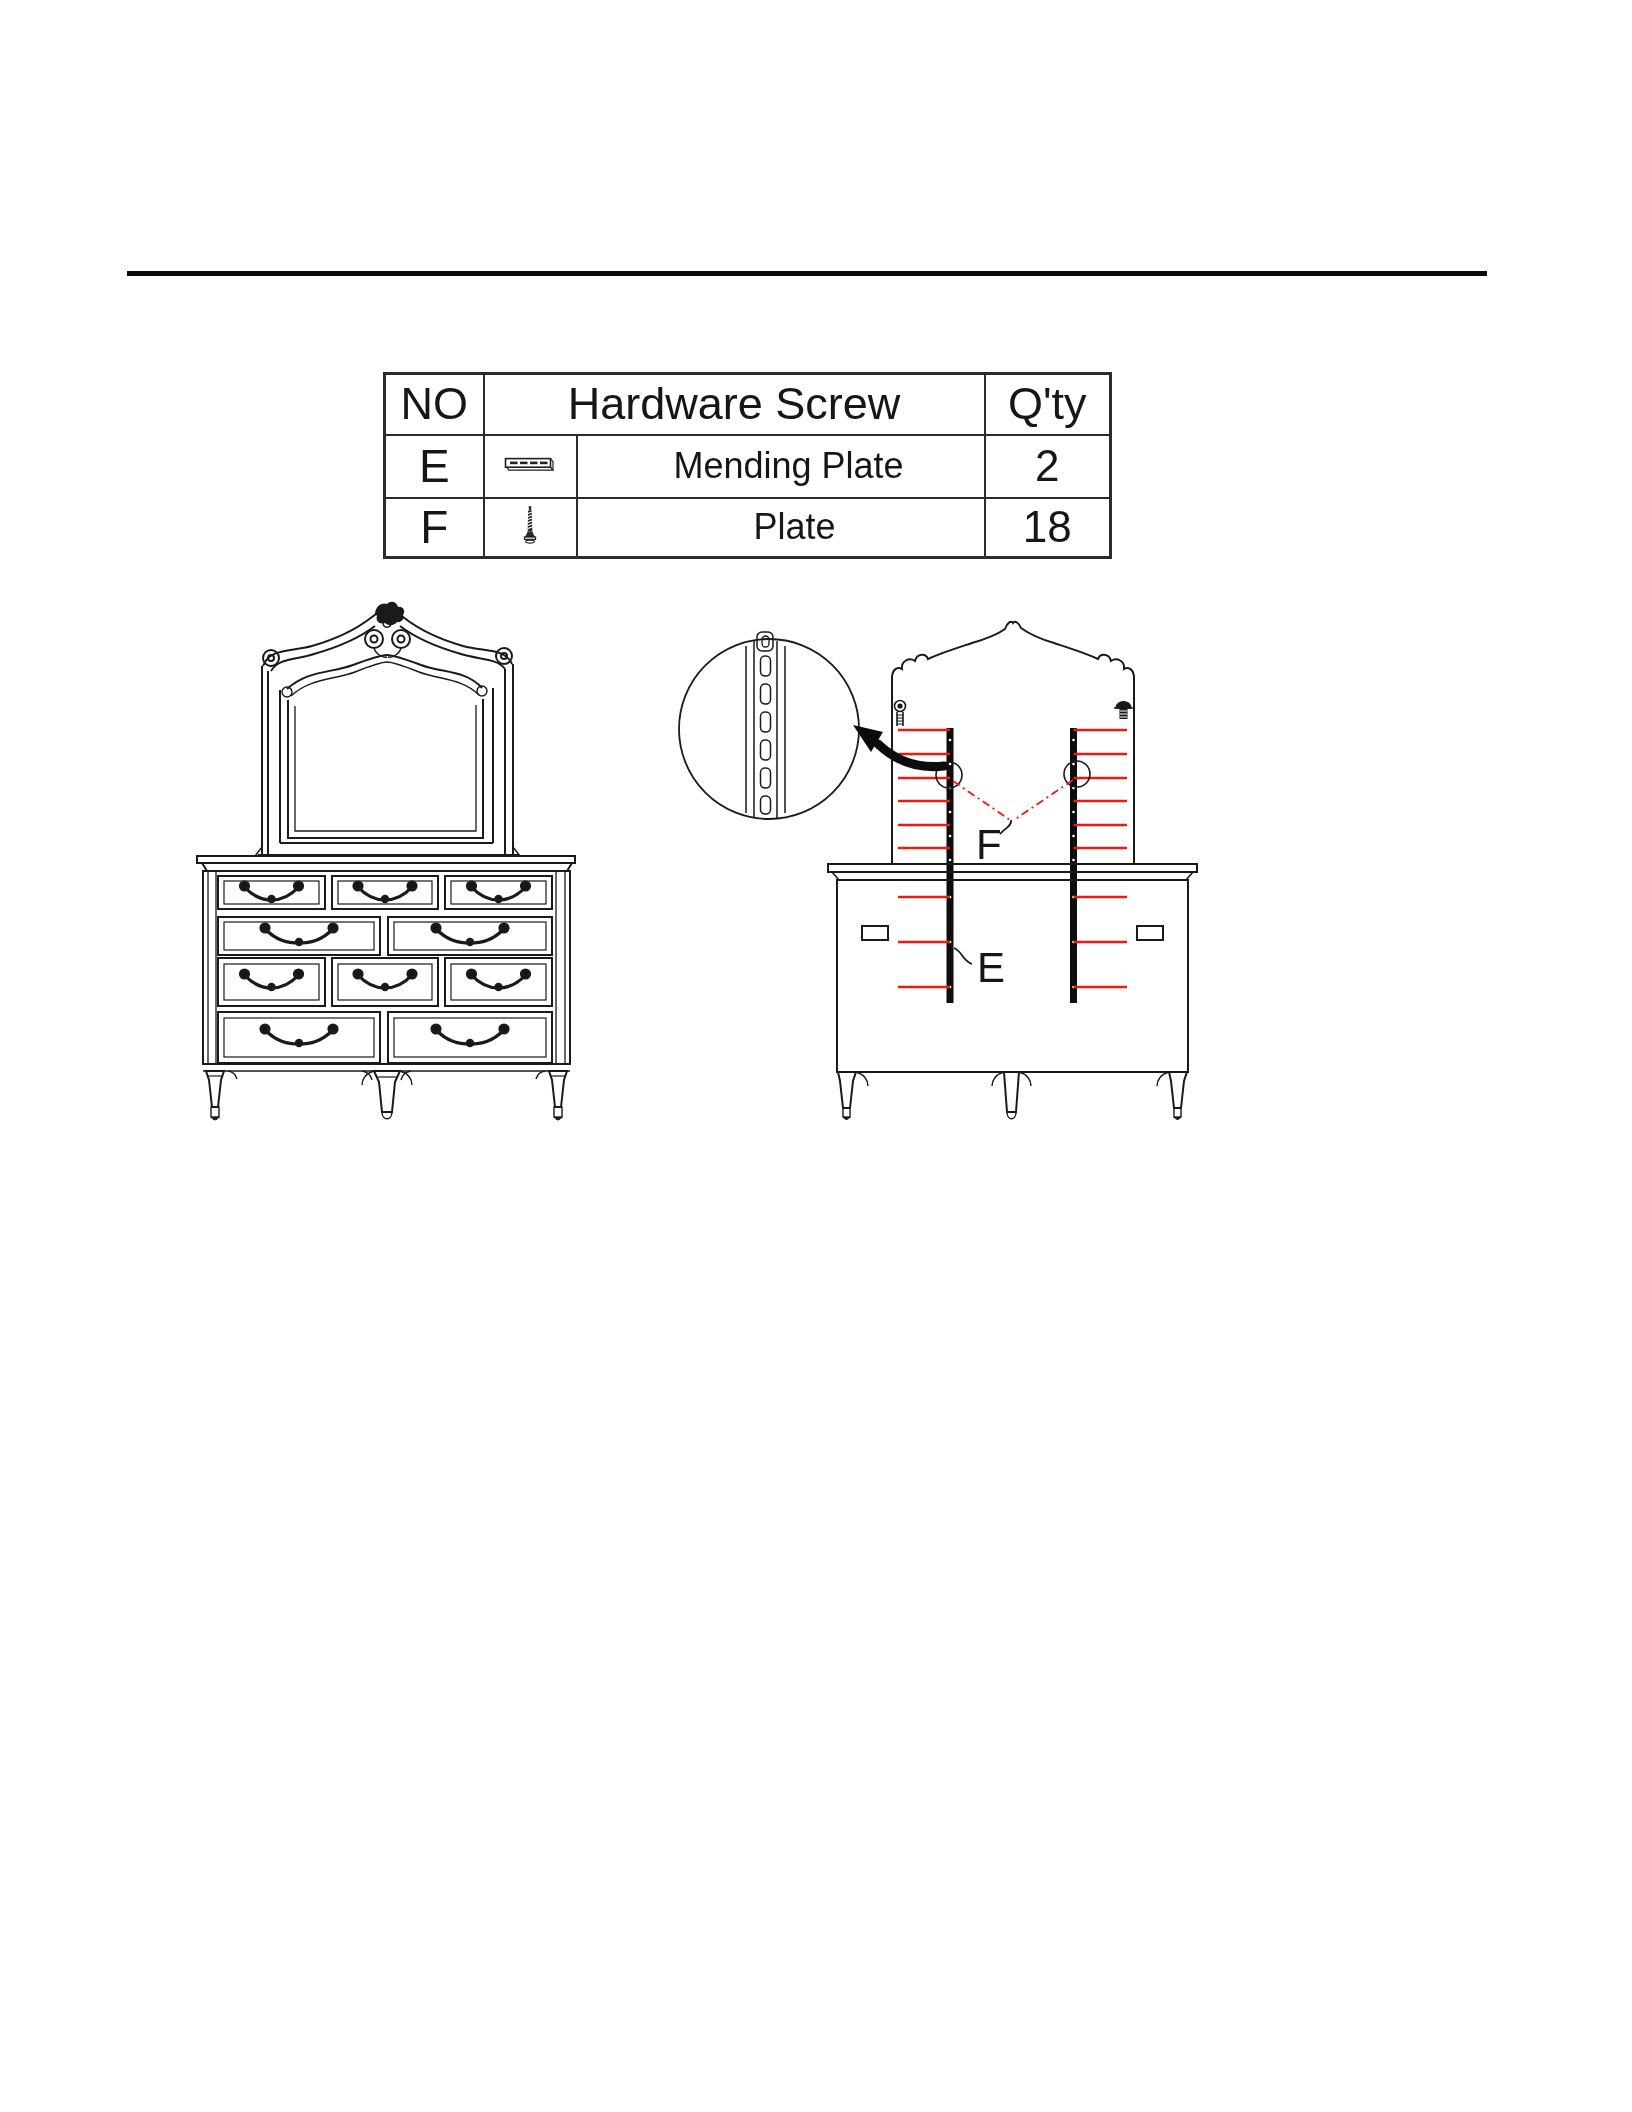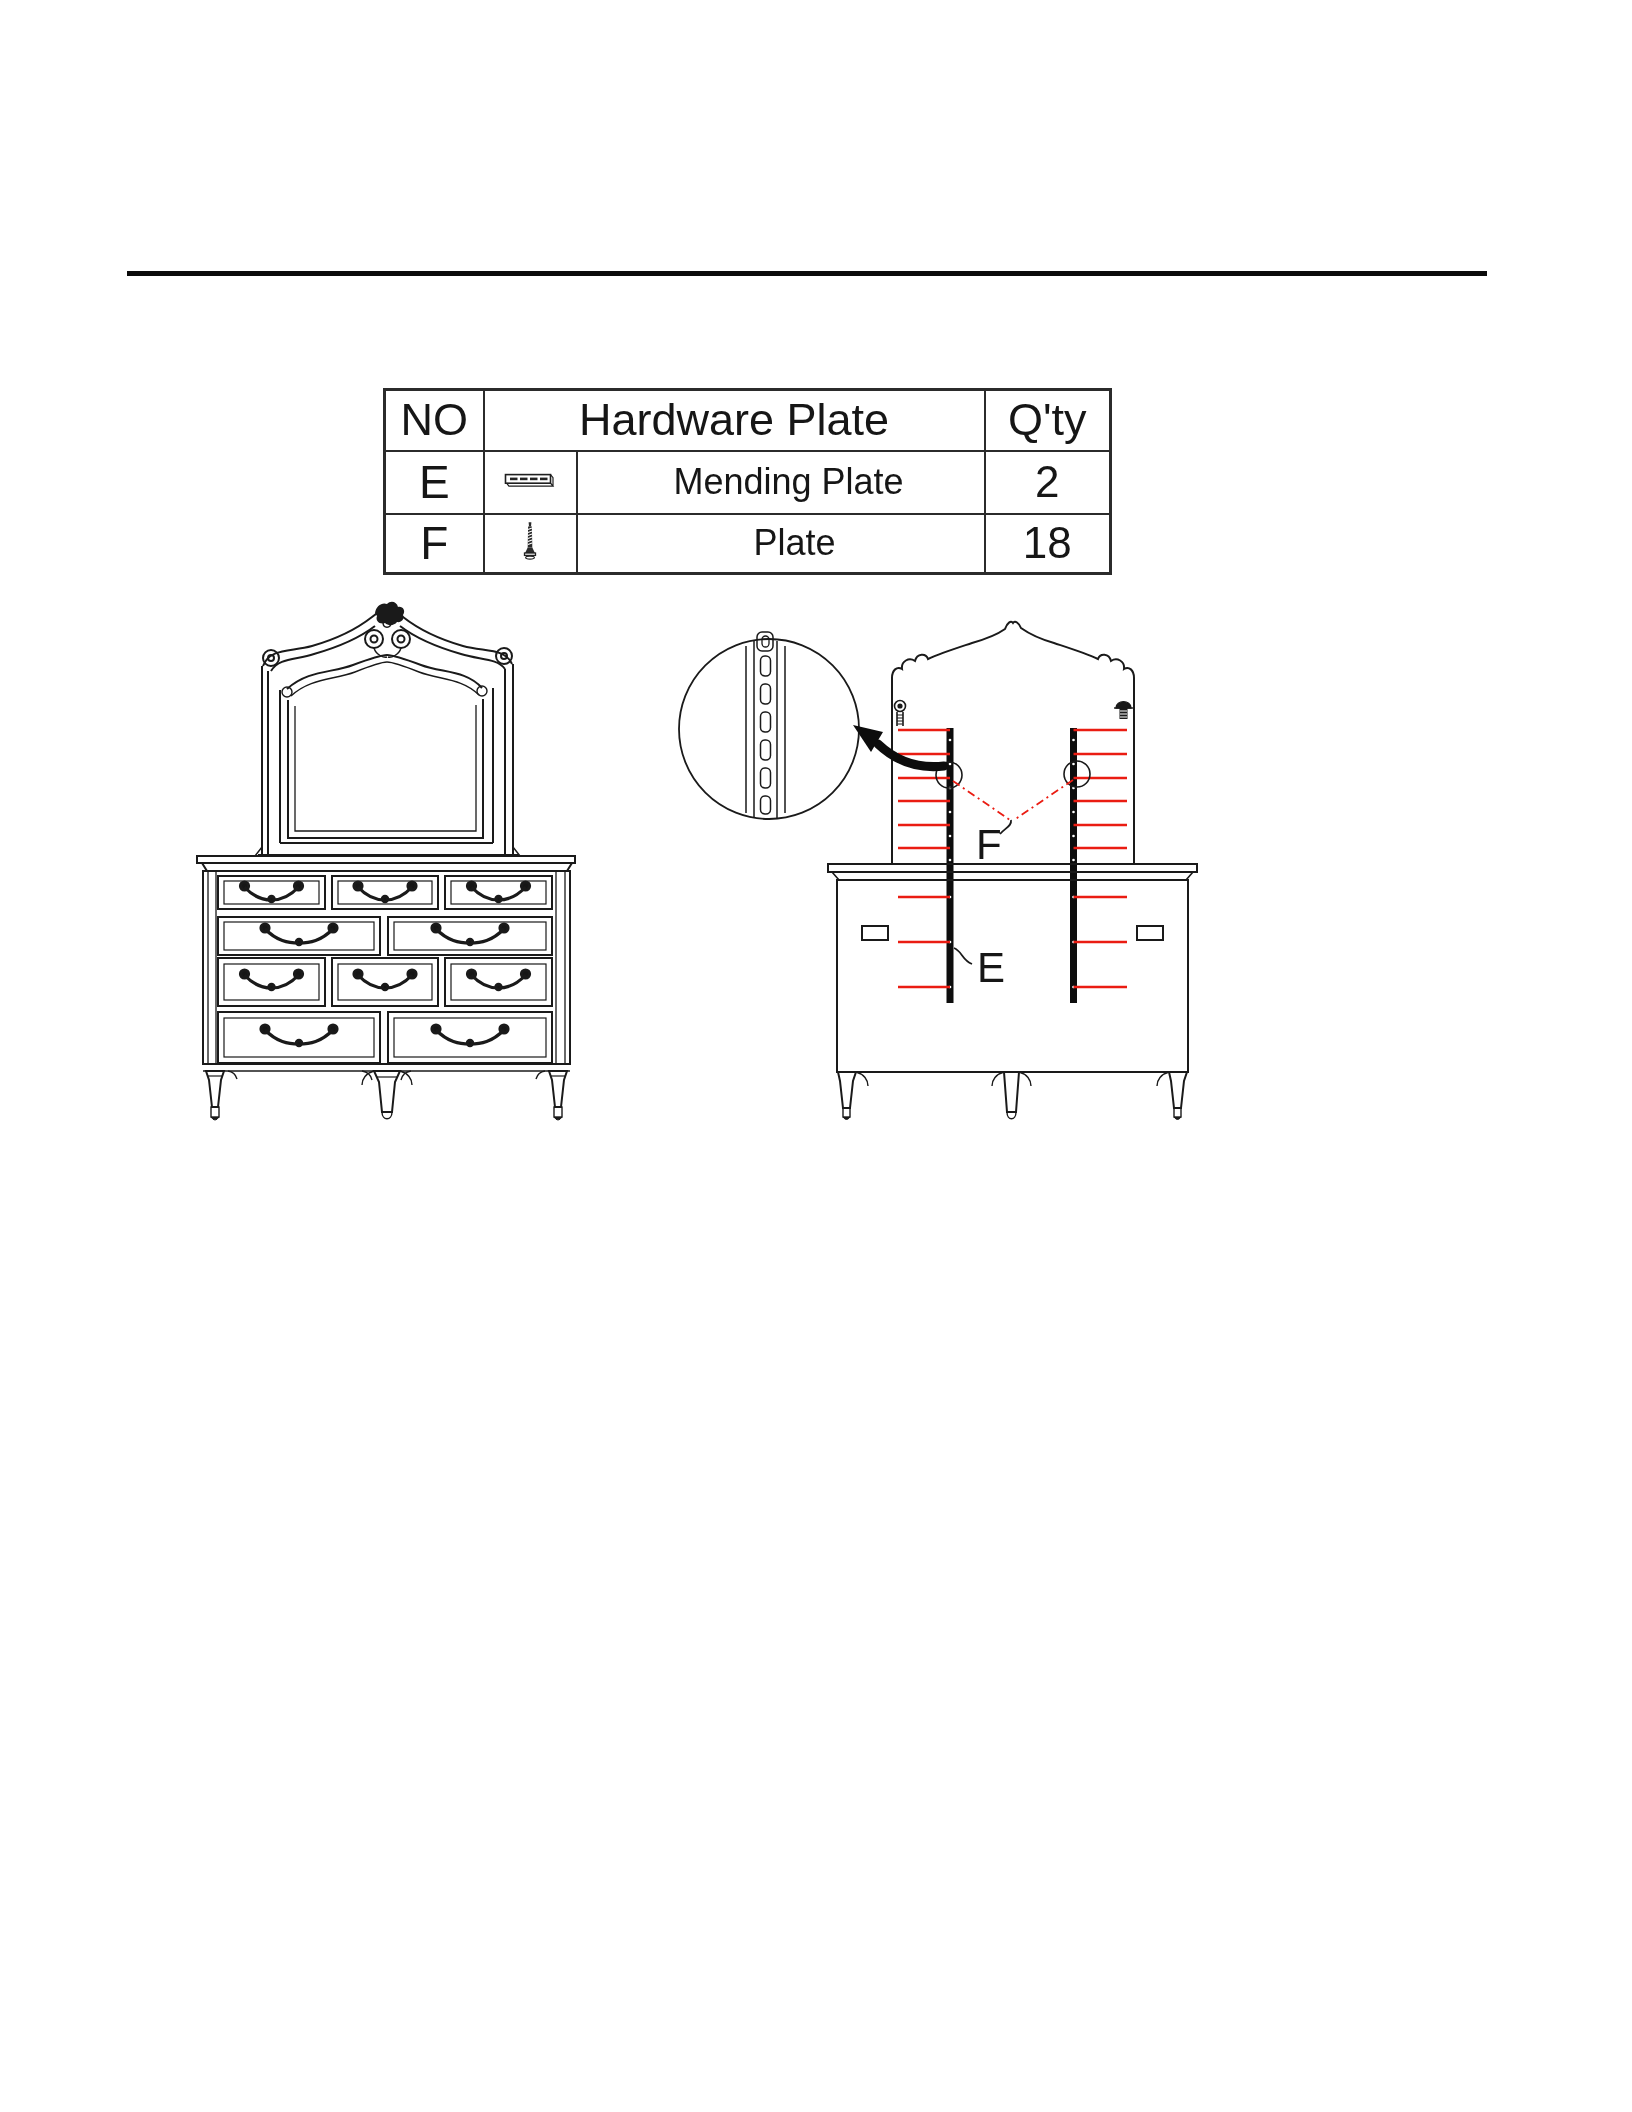--- a/index.html
+++ b/index.html
@@ -4,21 +4,20 @@
 <style>
   html,body{margin:0;padding:0;background:#ffffff;}
   .page{
     position:relative;width:1632px;height:2112px;background:#ffffff;overflow:hidden;
     font-family:"Liberation Sans","DejaVu Sans",sans-serif;color:#1c1c1c;
   }
   .divider{position:absolute;left:127px;top:271px;width:1360px;height:5px;background:#0b0b0b;}
   table.hw{
     position:absolute;left:383px;top:372px;border-collapse:collapse;table-layout:fixed;
     background:#fff;
-    margin-top:16px;
   }
   table.hw td,table.hw th{
     border:2px solid #2b2b2b;padding:0;text-align:center;vertical-align:middle;
     font-weight:400;color:#161616;overflow:hidden;
   }
   table.hw{border:3px solid #2b2b2b;}
   .col-no{width:99px;}
   .col-icon{width:93px;}
   .col-name{width:408px;}
   .col-qty{width:126px;}
@@ -43,21 +42,21 @@
   <table class="hw">
     <colgroup>
       <col class="col-no">
         <col class="col-icon">
         <col class="col-name">
         <col class="col-qty">
     </colgroup>
     <tbody>
         <tr class="hd">
       <th class="th-txt">NO</th>
-      <th class="th-txt" colspan="2">Hardware Plate</th>
+      <th class="th-txt" colspan="2">Hardware Screw</th>
       <th class="th-txt">Q'ty</th>
     </tr>
     <tr class="rowE">
       <td class="no-letter">E</td>
       <td>
         <svg width="52" height="18" viewBox="0 0 52 18" aria-hidden="true">
           <rect x="1.5" y="3.6" width="45" height="8.6" fill="#ffffff" stroke="#1f1f1f" stroke-width="1.6"></rect>
           <rect x="6" y="6.6" width="7.5" height="2.6" fill="#222"></rect>
           <rect x="16" y="6.6" width="7.5" height="2.6" fill="#222"></rect>
           <rect x="26" y="6.6" width="7.5" height="2.6" fill="#222"></rect>

